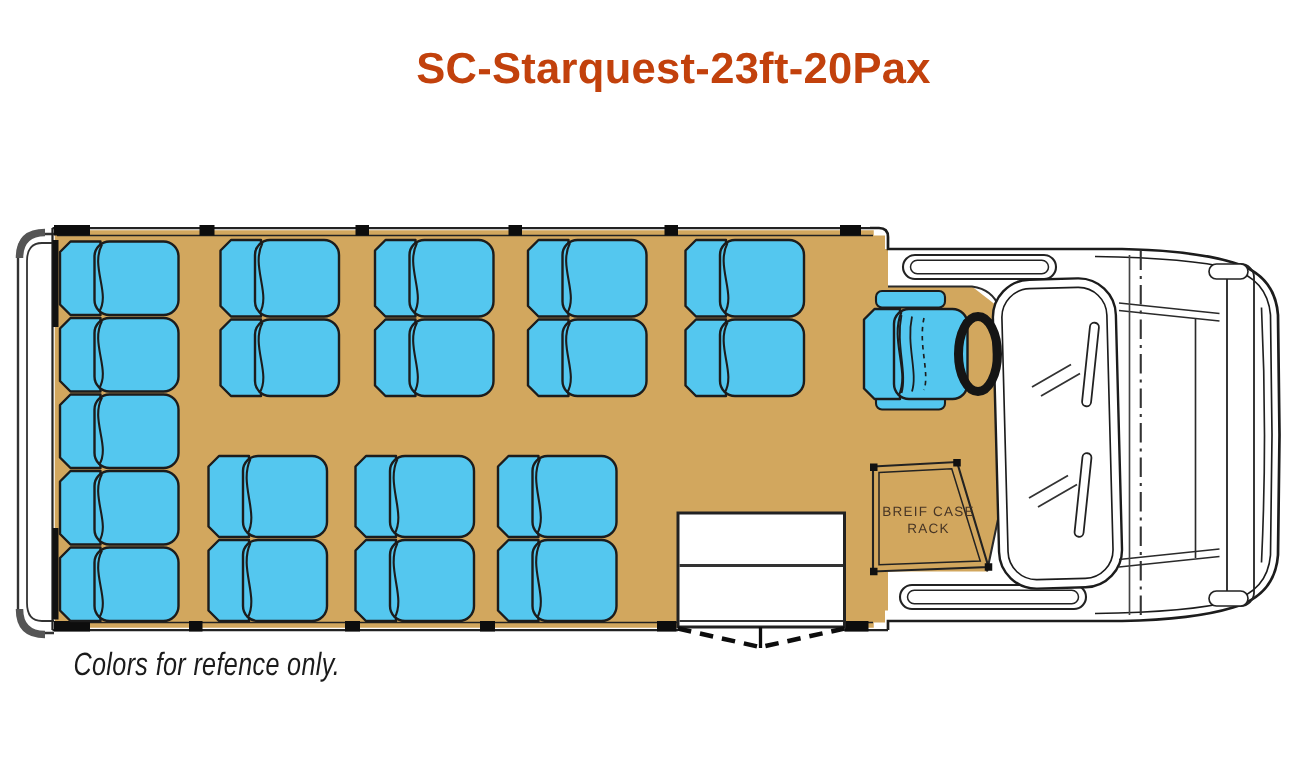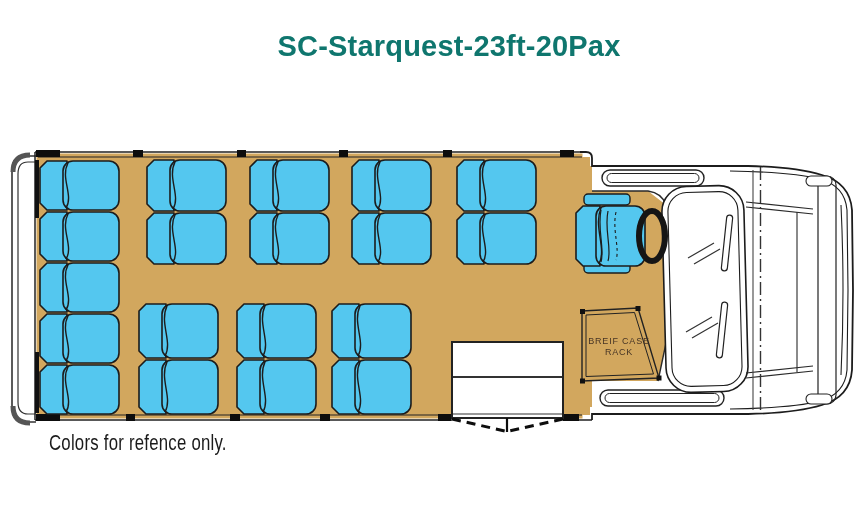--- a/index.html
+++ b/index.html
@@ -1,21 +1,21 @@
 <!DOCTYPE html>
 <html><head>
 <meta charset="utf-8">
 <style>
   html,body{margin:0;padding:0;background:#ffffff;}
   body{width:862px;height:517px;position:relative;overflow:hidden;
        font-family:"Liberation Sans",sans-serif;}
   .title{position:absolute;top:30px;left:0;right:0;text-align:center;
-         font-size:29px;font-weight:700;color:#0f766e;letter-spacing:.2px;padding-left:36px;}
+         font-size:29px;font-weight:700;color:#c2410c;letter-spacing:.2px;padding-left:36px;}
   .footnote{position:absolute;top:431px;left:49px;font-size:21.5px;
-            color:#1b1b1b;white-space:nowrap;}
+            font-style:italic;color:#1b1b1b;white-space:nowrap;}
   .footnote .squeeze{display:inline-block;transform:scaleX(.78);
             transform-origin:left center;letter-spacing:.3px;}
   svg.plan{position:absolute;top:0;left:0;}
   svg text.rack{font-family:"Liberation Sans",sans-serif;font-size:9px;
             letter-spacing:.8px;fill:#473525;}
 </style>
 </head>
 <body>
 
 <div class="title">SC-Starquest-23ft-20Pax</div>

